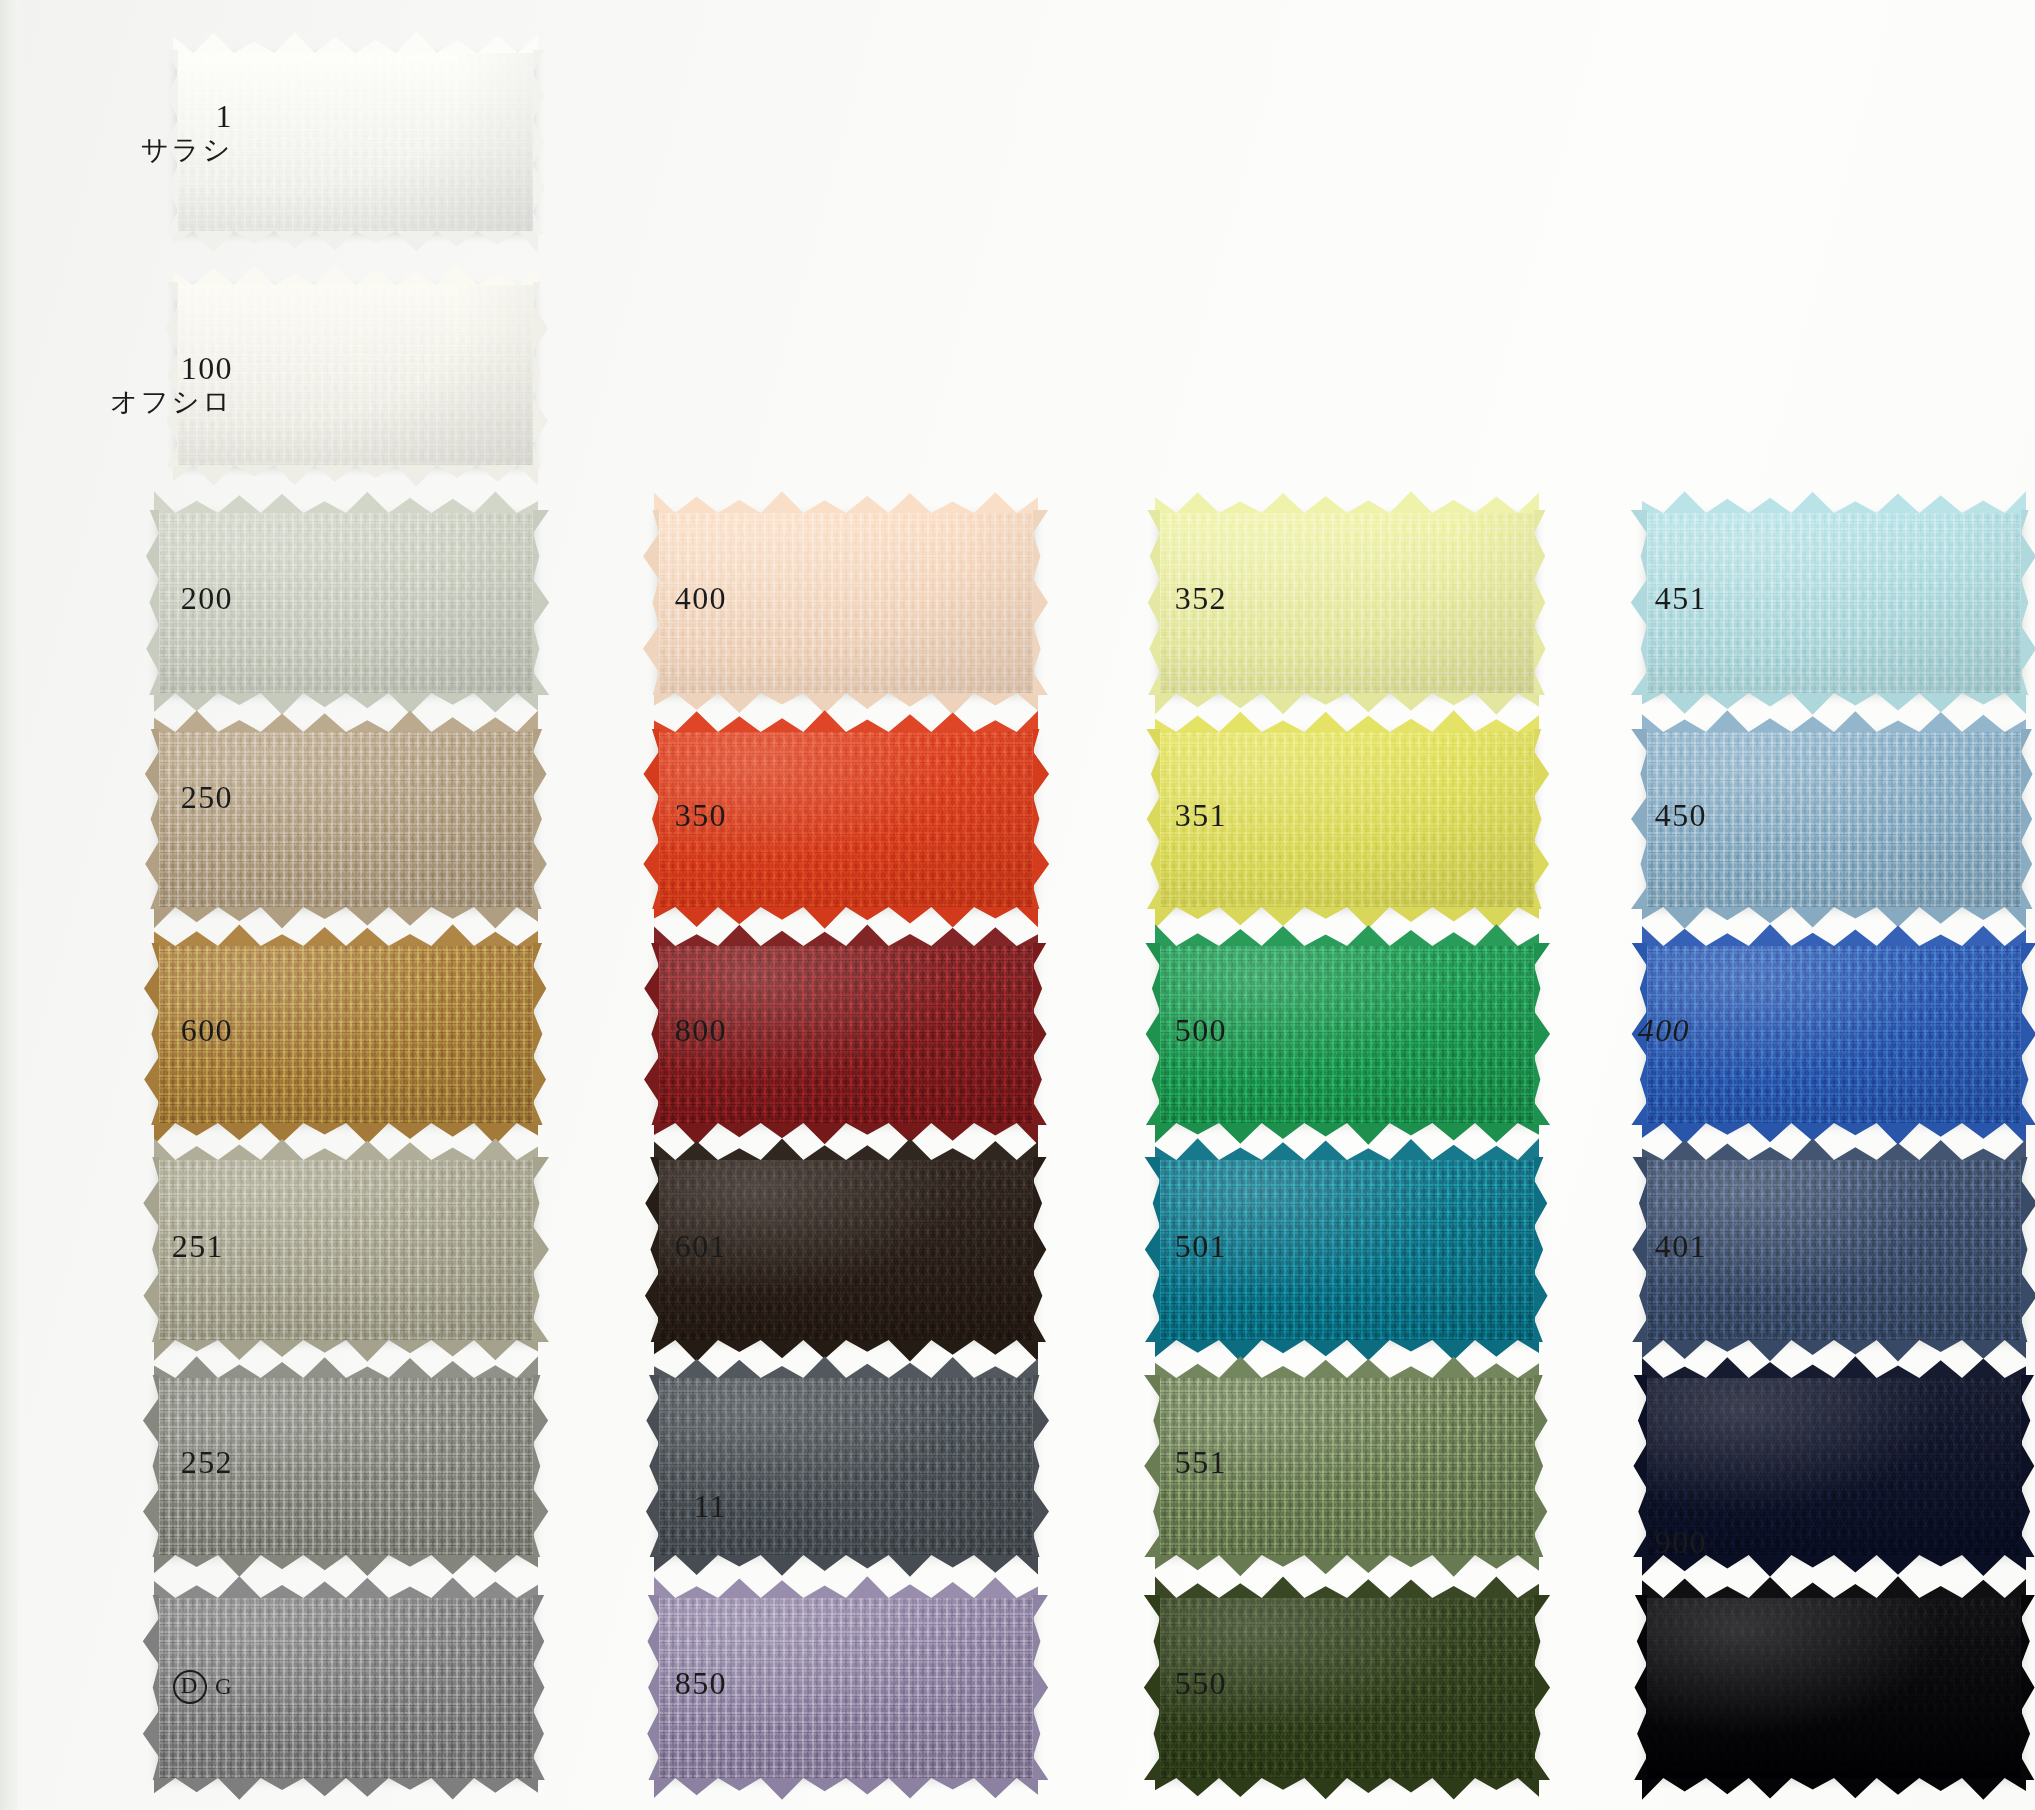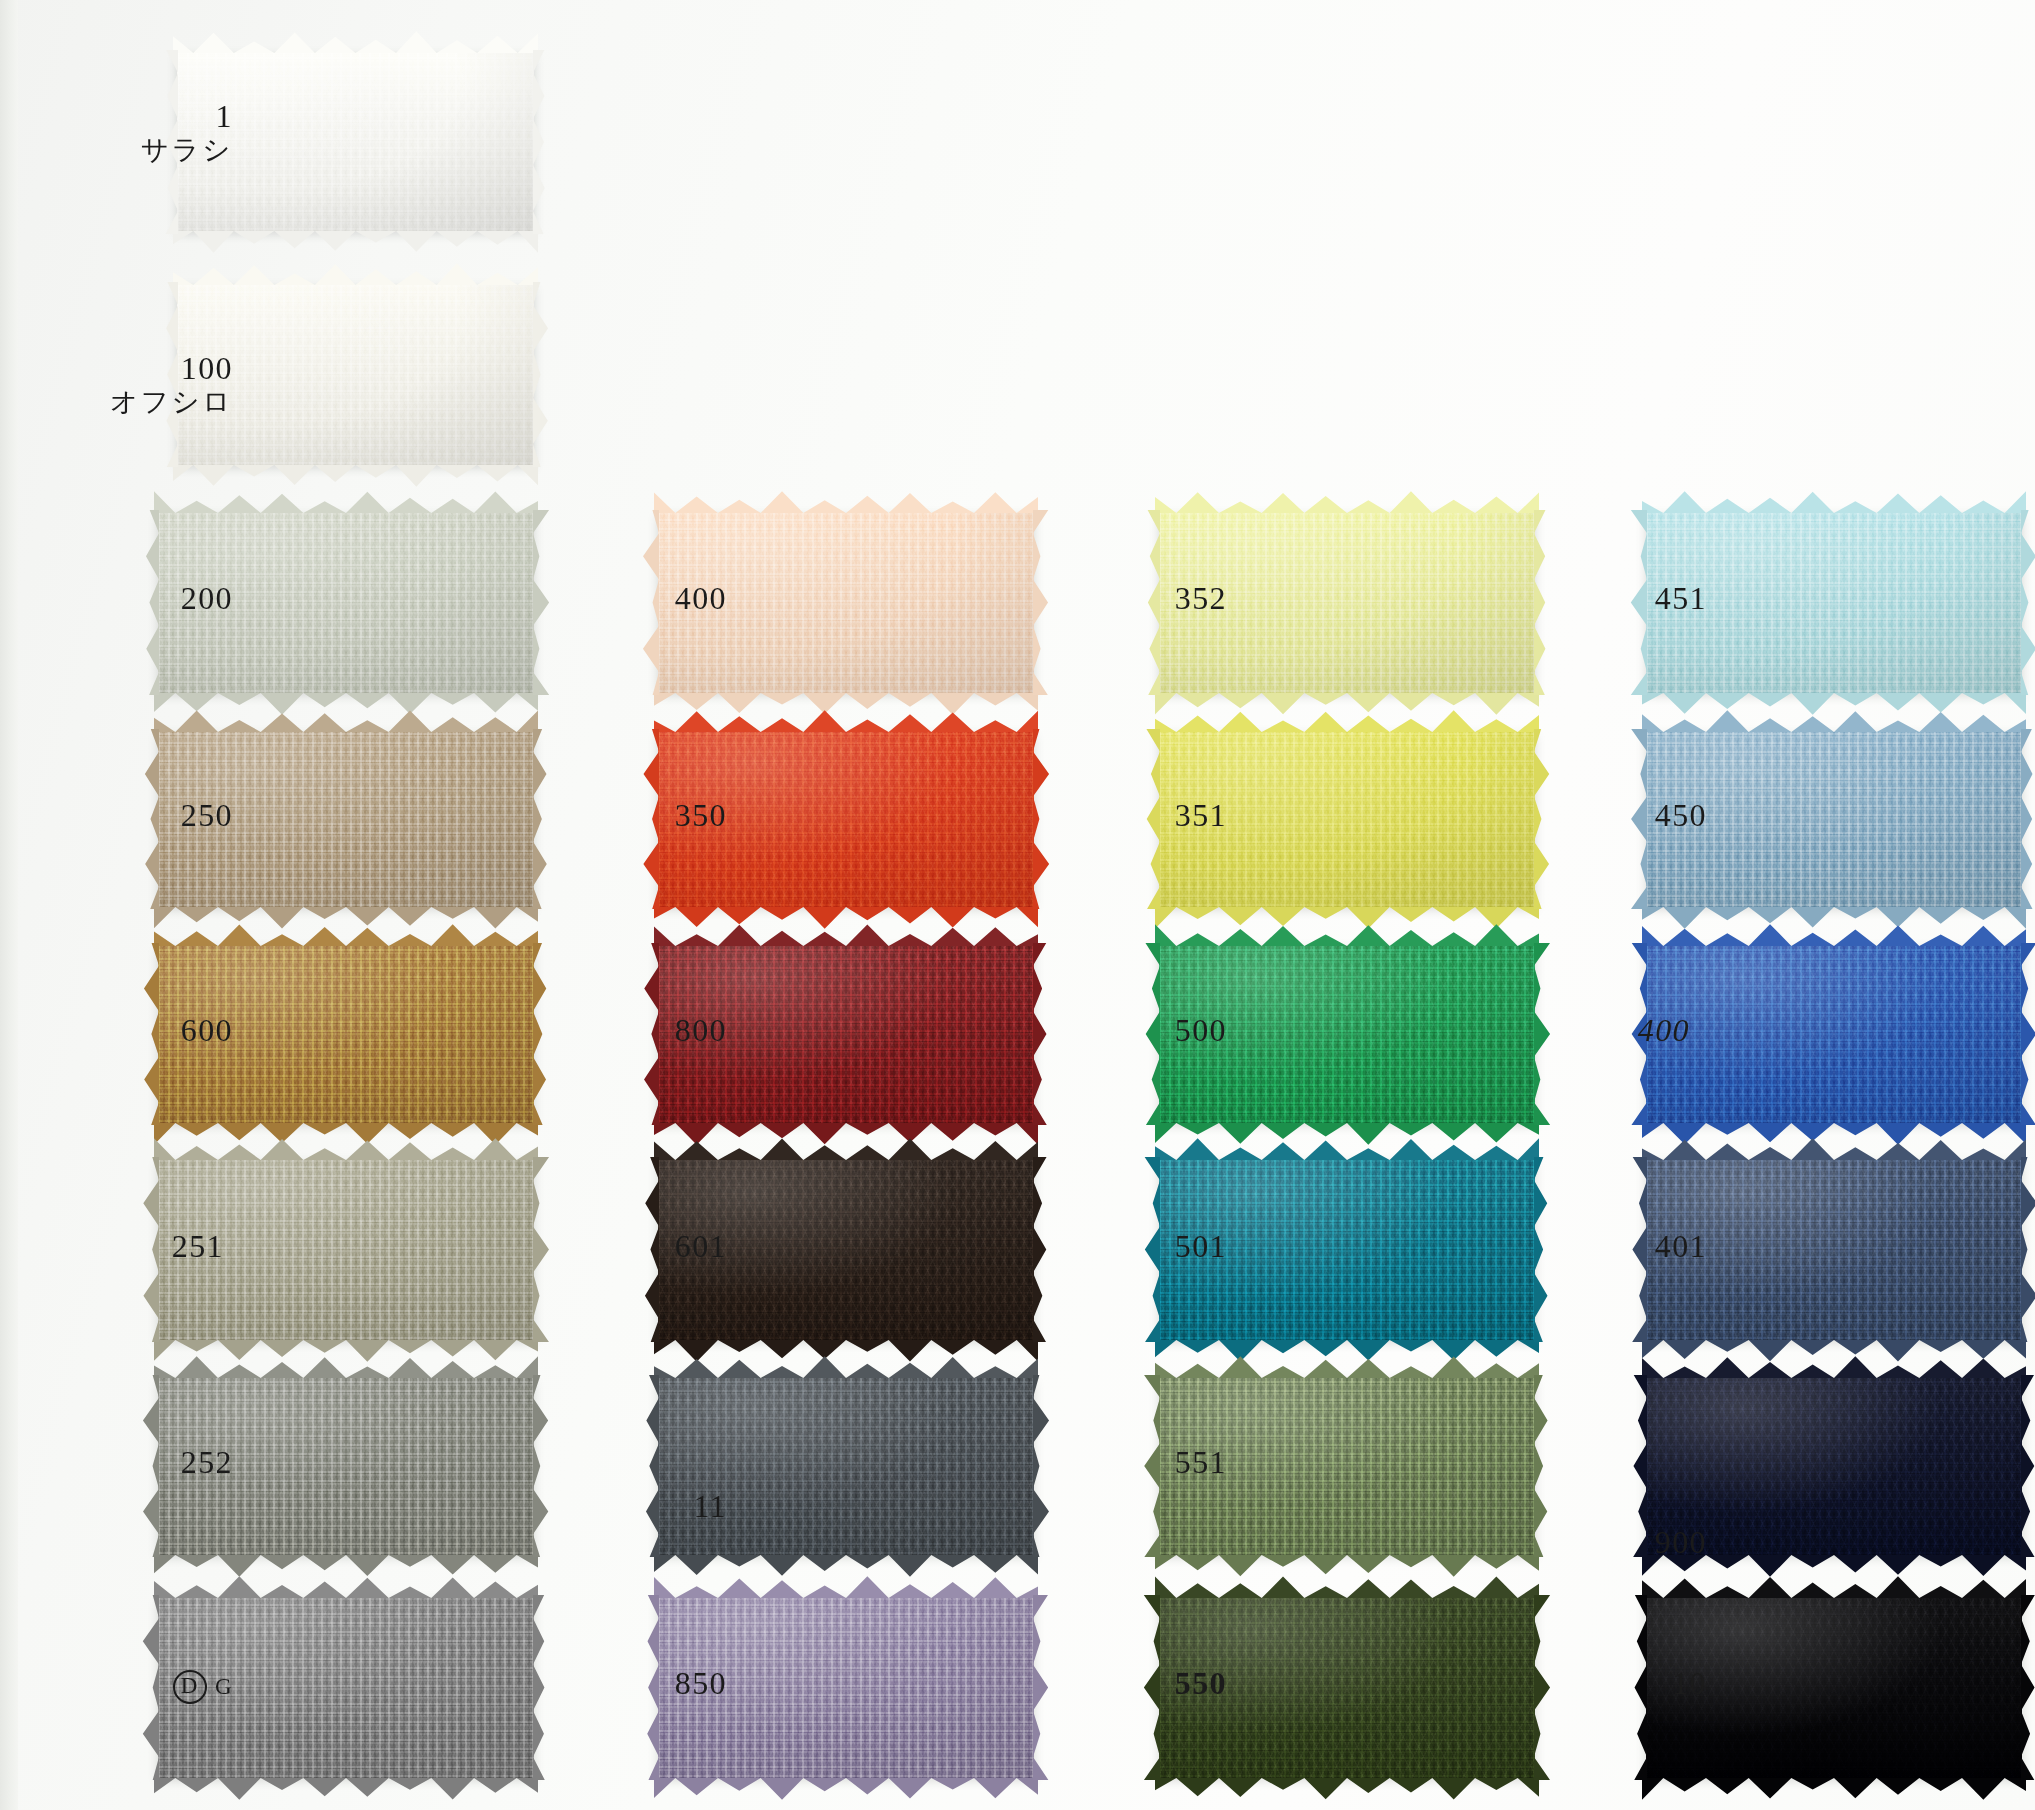--- a/index.html
+++ b/index.html
@@ -265,21 +265,21 @@
             <g transform="">
               <path d="M0,0 L13.2,0.0 L0,32.9 L19.5,65.8 L0,98.6 L12.8,131.5 L0,164.4 L19.9,197.3 L0,230.1 L12.4,263.0 L0,295.9 L0,263 Z" fill="#b2a085"></path>
             </g>
           </svg></div>
         <div class="side left"><svg width="18" height="180" viewBox="0 0 26 263" preserveAspectRatio="none">
             <g transform="scale(-1,1) translate(-26,0)">
               <path d="M0,0 L11.9,0.0 L0,32.9 L20.4,65.8 L0,98.6 L12.3,131.5 L0,164.4 L20.0,197.3 L0,230.1 L12.7,263.0 L0,295.9 L0,263 Z" fill="#b2a085"></path>
             </g>
           </svg></div>
       </div>
-      <div class="swatch-label" style="left: 89px; width: 144px; top: 799px;">
+      <div class="swatch-label" style="left: 89px; width: 144px; top: 781px;">
         <span class="code">250</span>
       </div>
       <div class="fabric" style="left: 158px; top: 946px; width: 376px; height: 177px; background: rgb(169, 128, 63);">
         <div class="body" style="background: linear-gradient(rgb(177, 136, 71) 0%, rgb(169, 128, 63) 40%, rgb(159, 118, 53) 100%);"></div>
         <div class="knit"></div>
         <div class="knit2"></div>
         <div class="shade"></div>
         <div class="edge top"><svg width="384" height="23" viewBox="0 0 560 34" preserveAspectRatio="none">
             <g transform="">
               <path d="M0,34 L0.0,12.4 L31.1,34.0 L62.2,12.1 L93.3,34.0 L124.4,2.4 L155.6,34.0 L186.7,16.6 L217.8,34.0 L248.9,5.9 L280.0,34.0 L311.1,7.0 L342.2,34.0 L373.3,16.1 L404.4,34.0 L435.6,2.0 L466.7,34.0 L497.8,13.1 L528.9,34.0 L560.0,11.3 L591.1,34.0 L560,34 Z" fill="#af8645"></path>
@@ -729,21 +729,21 @@
             <g transform="">
               <path d="M0,0 L23.3,0.0 L0,33.8 L9.2,67.5 L0,101.3 L23.2,135.0 L0,168.8 L9.3,202.5 L0,236.3 L23.1,270.0 L0,303.8 L0,270 Z" fill="#2f3d1b"></path>
             </g>
           </svg></div>
         <div class="side left"><svg width="18" height="185" viewBox="0 0 26 270" preserveAspectRatio="none">
             <g transform="scale(-1,1) translate(-26,0)">
               <path d="M0,0 L23.4,0.0 L0,33.8 L9.2,67.5 L0,101.3 L23.3,135.0 L0,168.8 L9.2,202.5 L0,236.3 L23.2,270.0 L0,303.8 L0,270 Z" fill="#2f3d1b"></path>
             </g>
           </svg></div>
       </div>
-      <div class="swatch-label" style="left: 1090px; width: 137px; top: 1667px; font-weight: bold;">
+      <div class="swatch-label" style="left: 1090px; width: 137px; top: 1667px;">
         <span class="code">550</span>
       </div>
       <div class="fabric" style="left: 1646px; top: 513px; width: 376px; height: 180px; background: rgb(180, 221, 225);">
         <div class="body" style="background: linear-gradient(rgb(188, 229, 233) 0%, rgb(180, 221, 225) 40%, rgb(170, 211, 215) 100%);"></div>
         <div class="knit"></div>
         <div class="knit2"></div>
         <div class="shade"></div>
         <div class="edge top"><svg width="384" height="23" viewBox="0 0 560 34" preserveAspectRatio="none">
             <g transform="">
               <path d="M0,34 L0.0,16.2 L31.1,34.0 L62.2,2.0 L93.3,34.0 L124.4,13.0 L155.6,34.0 L186.7,11.4 L217.8,34.0 L248.9,2.7 L280.0,34.0 L311.1,16.8 L342.2,34.0 L373.3,5.3 L404.4,34.0 L435.6,7.7 L466.7,34.0 L497.8,15.7 L528.9,34.0 L560.0,1.8 L591.1,34.0 L560,34 Z" fill="#bae3e7"></path>

